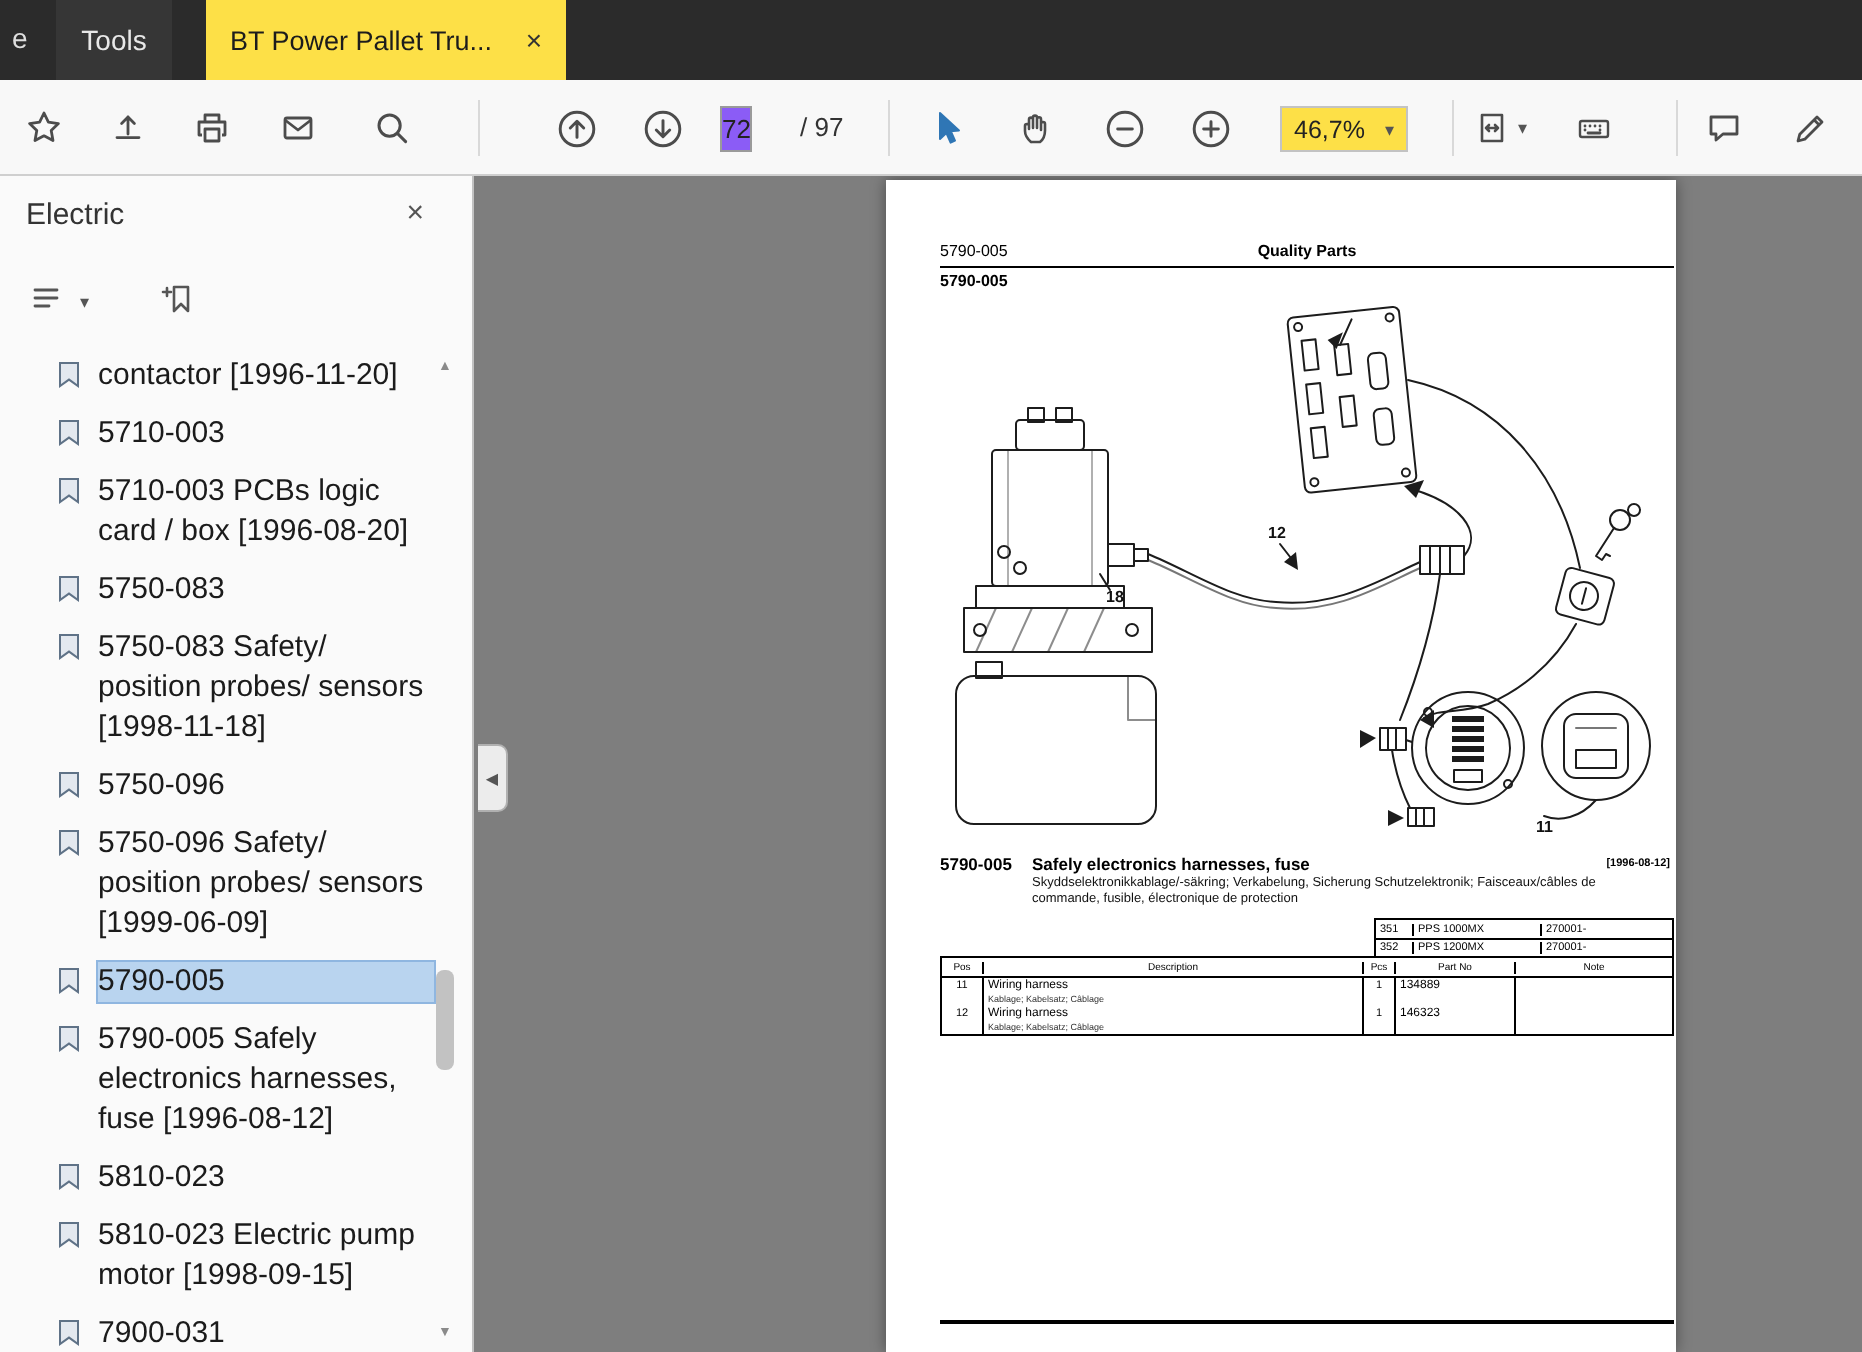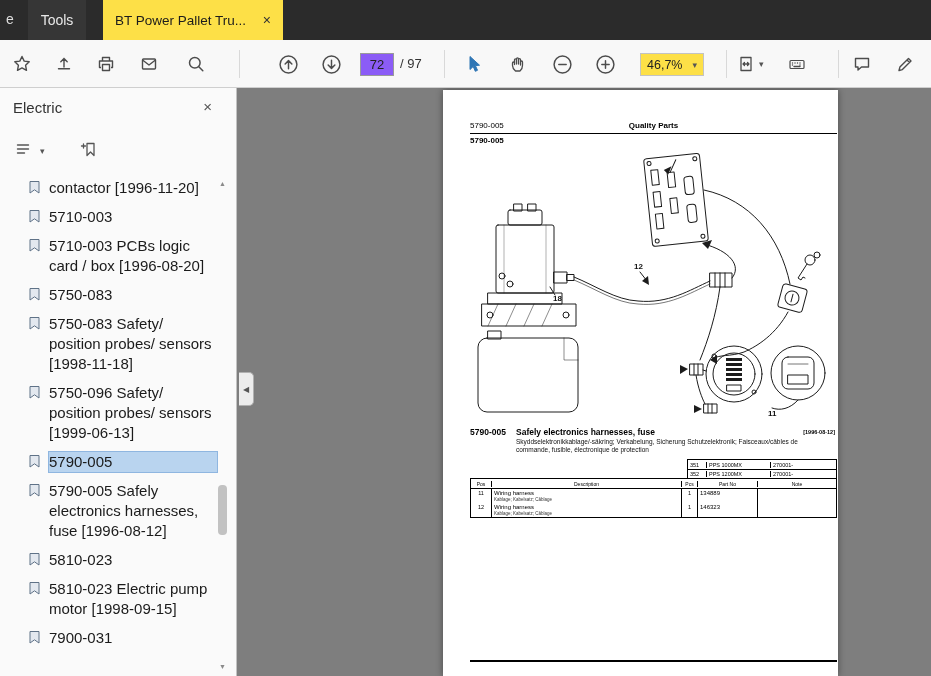--- a/index.html
+++ b/index.html
@@ -15,21 +15,21 @@
              font-size:13.5px; display:flex; align-items:center; padding:0 12px; }
   .tab-doc .doc-title { overflow:hidden; white-space:nowrap; }
   .tab-doc .close { margin-left:auto; color:#333; font-size:14px; padding-left:10px; cursor:default; }
 
   
   .toolbar { position:absolute; left:0; top:40px; width:931px; height:48px; background:#f8f8f8;
              border-bottom:1px solid #cfcfcf; }
   .tbi { position:absolute; top:12px; width:24px; height:24px; display:flex; align-items:center; justify-content:center; }
   .tbi svg { display:block; }
   .sep { position:absolute; top:10px; width:1px; height:28px; background:#d9d9d9; }
-  .page-input { position:absolute; left:360px; top:13px; width:34px; height:23px; border:1px solid #9a9a9a;
+  .page-input { position:absolute; left:360px; top:13px; width:16px; height:23px; border:1px solid #9a9a9a;
                 background:#8b5cf6; font-size:13px; text-align:center; color:#222; font-family:inherit; }
   .page-total { position:absolute; left:400px; top:16px; font-size:13px; color:#333; }
   .zoom-box { position:absolute; left:640px; top:13px; width:64px; height:23px; border:1px solid #c3c3c3; background:#fde047;
               display:flex; align-items:center; justify-content:space-between; padding:0 6px; font-size:12.5px; color:#222; }
   .caret { font-size:9px; color:#555; }
   .mini-caret { position:absolute; top:19px; font-size:9px; color:#555; }
 
   
   .sidebar { position:absolute; left:0; top:88px; width:237px; height:588px; background:#fafafa;
              border-right:1px solid #c2c2c2; }
@@ -255,21 +255,27 @@
     <div class="bm-item">
       <svg width="13" height="15" viewBox="0 0 13 15">
           <path d="M2 1.5h9V13L6.5 9.8 2 13z" fill="#e3e8ef" stroke="#5f7287"></path>
         </svg>
       <span class="lbl">5750-083 Safety/ position probes/ sensors [1998-11-18]</span>
     </div>
     <div class="bm-item">
       <svg width="13" height="15" viewBox="0 0 13 15">
           <path d="M2 1.5h9V13L6.5 9.8 2 13z" fill="#e3e8ef" stroke="#5f7287"></path>
         </svg>
-      <span class="lbl">5750-096 Safety/ position probes/ sensors [1999-06-13]</span>
+      <span class="lbl">5750-096</span>
+    </div>
+    <div class="bm-item">
+      <svg width="13" height="15" viewBox="0 0 13 15">
+          <path d="M2 1.5h9V13L6.5 9.8 2 13z" fill="#e3e8ef" stroke="#5f7287"></path>
+        </svg>
+      <span class="lbl">5750-096 Safety/ position probes/ sensors [1999-06-09]</span>
     </div>
     <div class="bm-item selected">
       <svg width="13" height="15" viewBox="0 0 13 15">
           <path d="M2 1.5h9V13L6.5 9.8 2 13z" fill="#e3e8ef" stroke="#5f7287"></path>
         </svg>
       <span class="lbl">5790-005</span>
     </div>
     <div class="bm-item">
       <svg width="13" height="15" viewBox="0 0 13 15">
           <path d="M2 1.5h9V13L6.5 9.8 2 13z" fill="#e3e8ef" stroke="#5f7287"></path>

